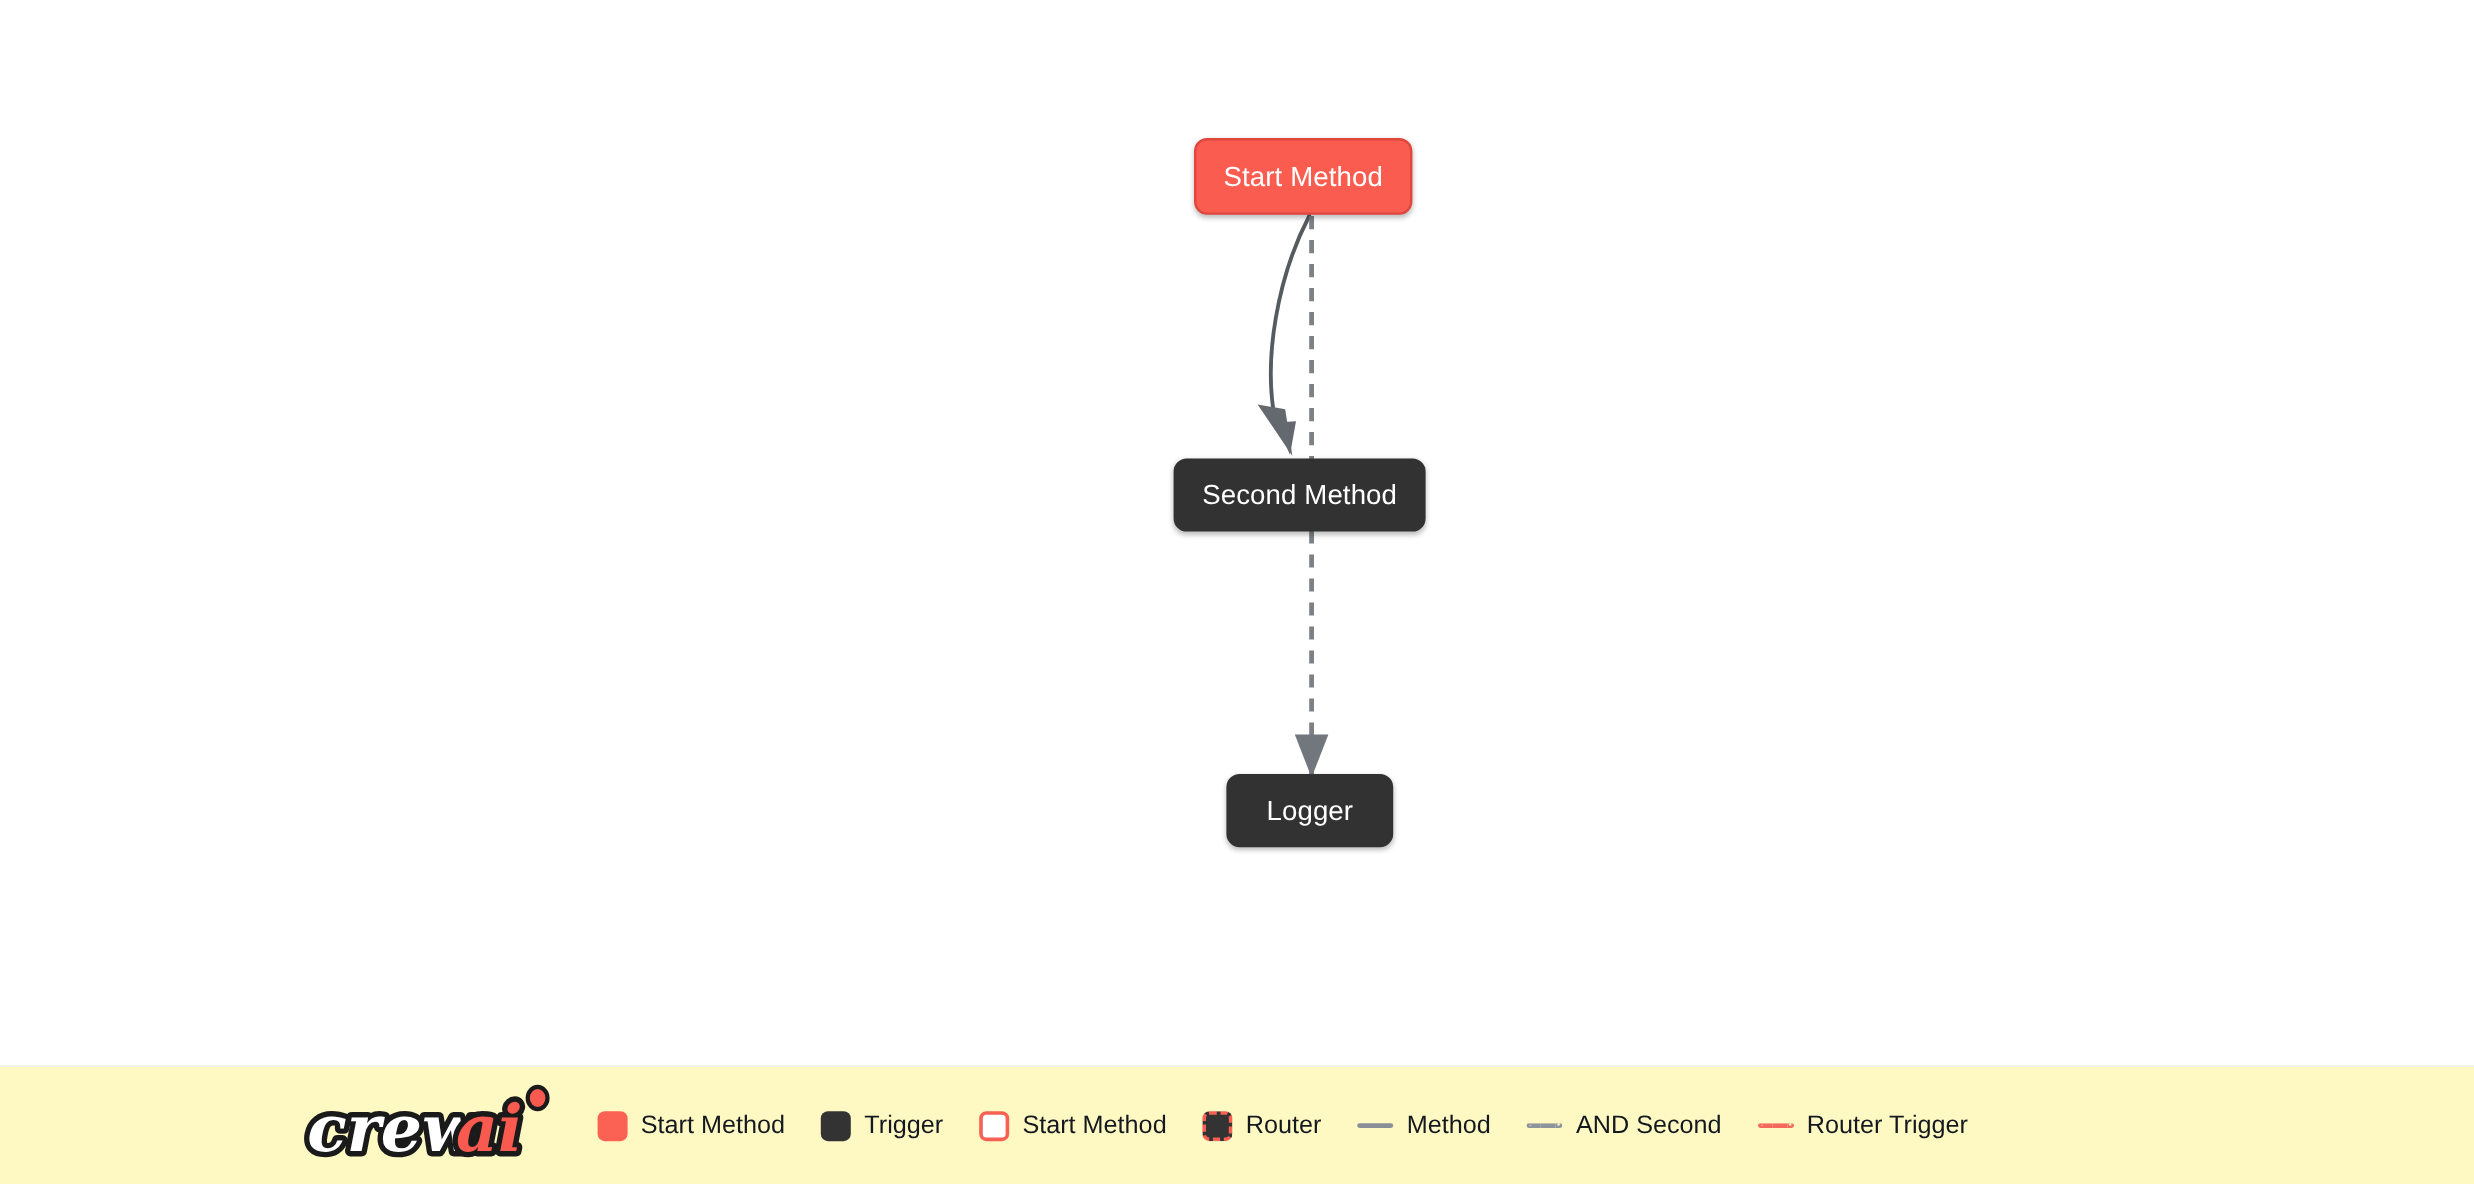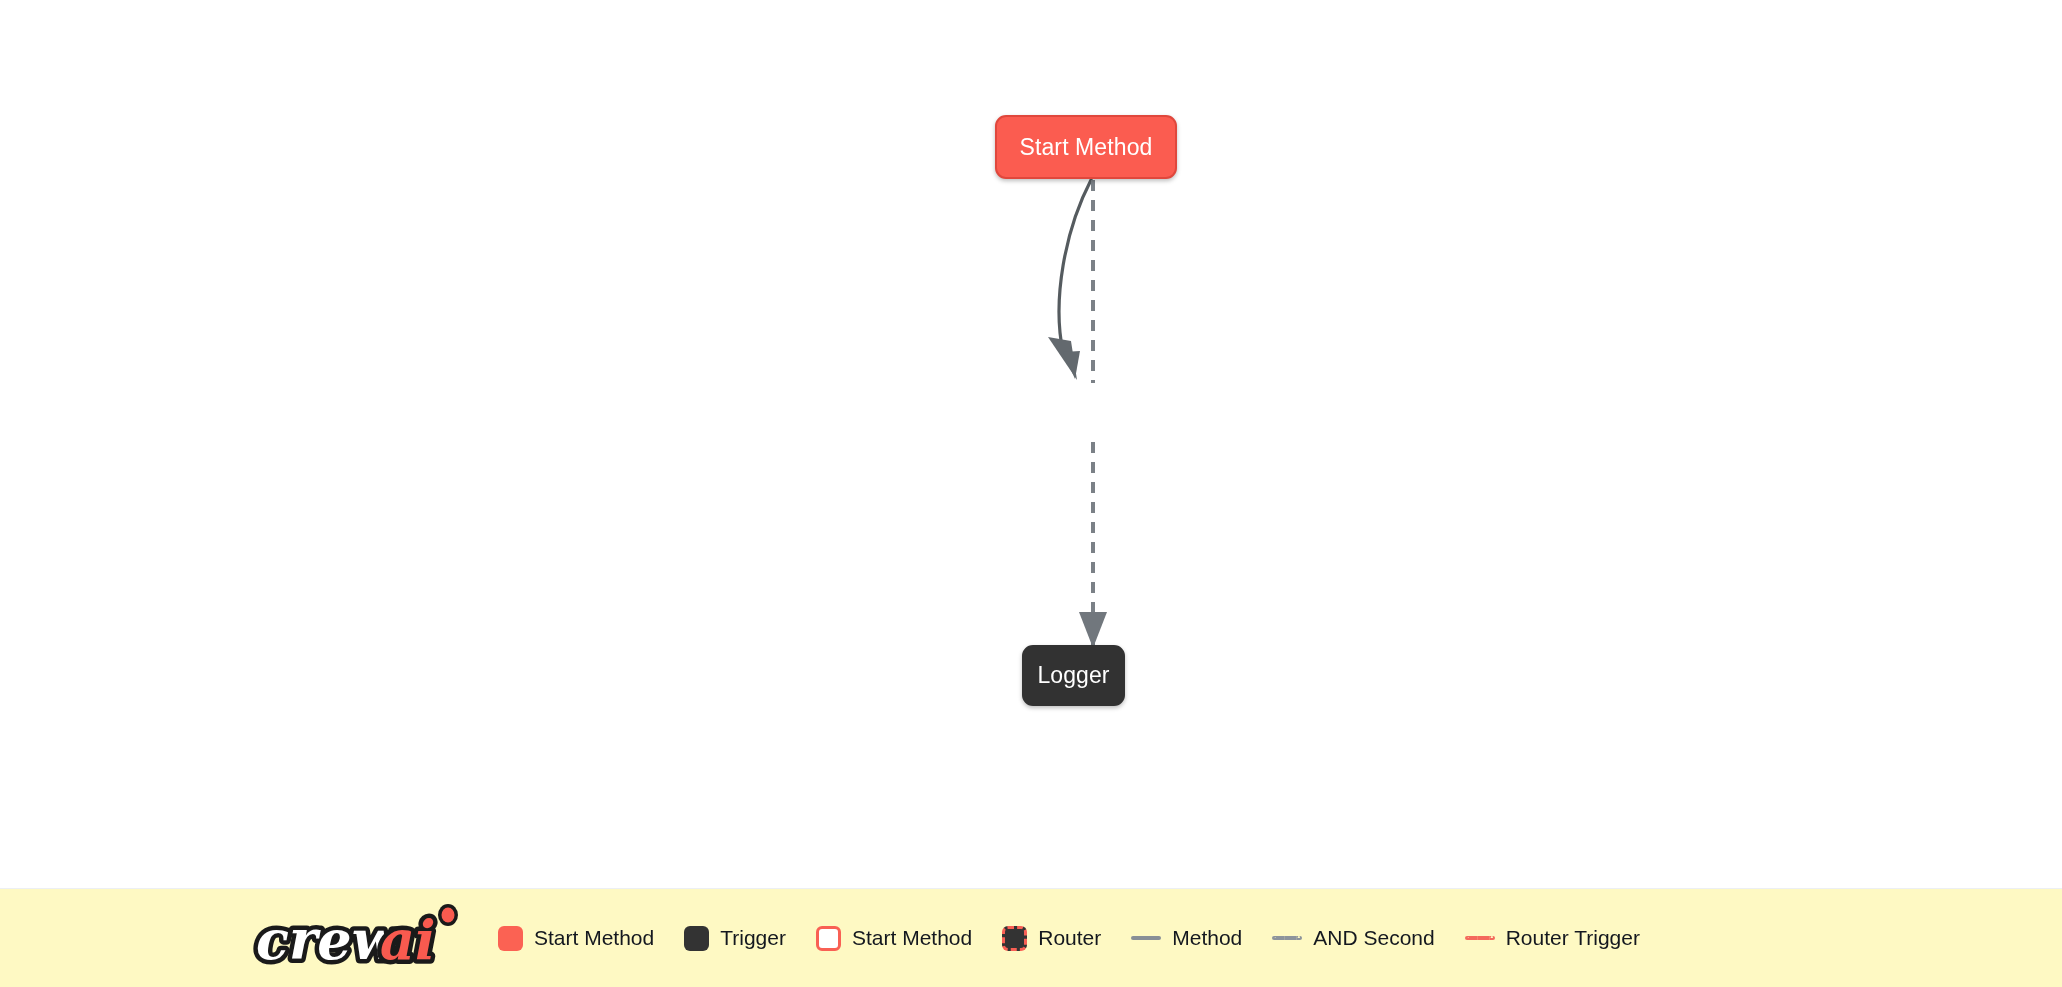--- a/index.html
+++ b/index.html
@@ -147,22 +147,25 @@
       <path d="M 1093 442 L 1093 613" fill="none" stroke="#7b8187" stroke-width="4" stroke-dasharray="11 9" stroke-linecap="butt"></path>
       <path d="M 1079 612 L 1093 648 L 1107 612 Z" fill="#71777d"></path>
       <path d="M 1093 630 L 1093 648" stroke="#71777d" stroke-width="4"></path>
     </g>
   </svg>
 
   <div class="node node-start" style="left:995px; top:115px; width:182px; height:64px;">
     <span>Start Method</span>
   </div>
 
-
-  <div class="node node-method" style="left:1022px; top:645px; width:103px; height:61px;">
+  <div class="node node-method" style="left:978px; top:382px; width:210px; height:61px;">
+    <span>Second Method</span>
+  </div>
+
+  <div class="node node-method" style="left:1022px; top:645px; width:139px; height:61px;">
     <span>Logger</span>
   </div>
 </div>
 
 <div id="legend-bar">
   <div id="legend-inner">
 
     <svg id="crewai-logo" viewBox="0 0 216 74">
       <g font-family="'DejaVu Serif', serif" font-size="54" font-style="italic" font-weight="bold">
         <text x="4" y="58" fill="none" stroke="#1a1a1a" stroke-width="9" stroke-linejoin="round">crew</text>

